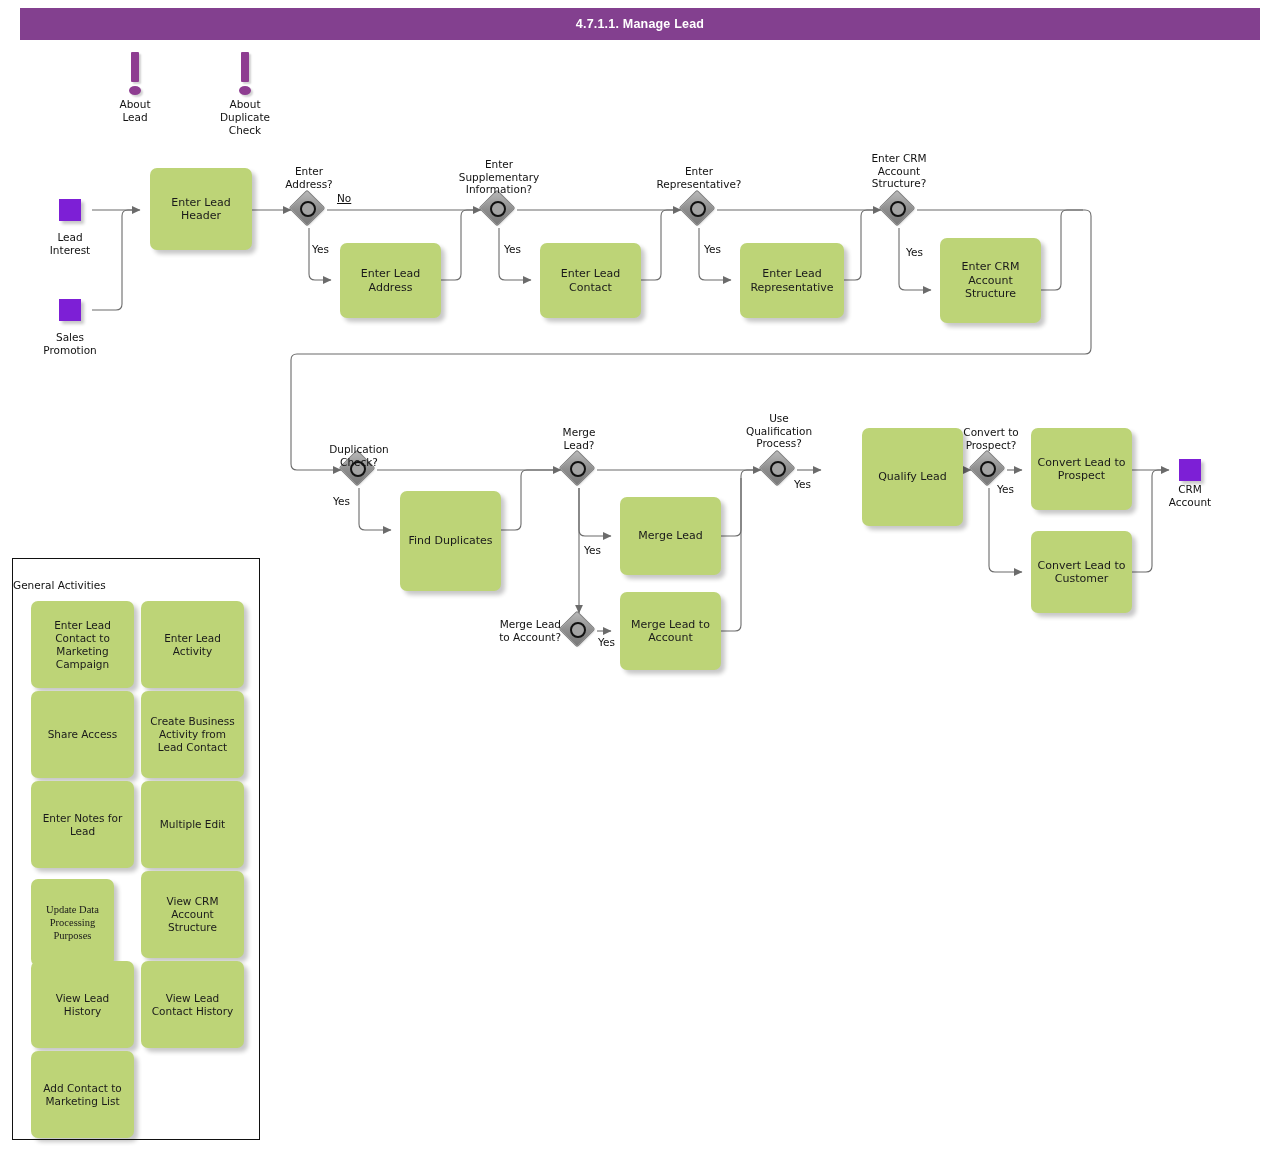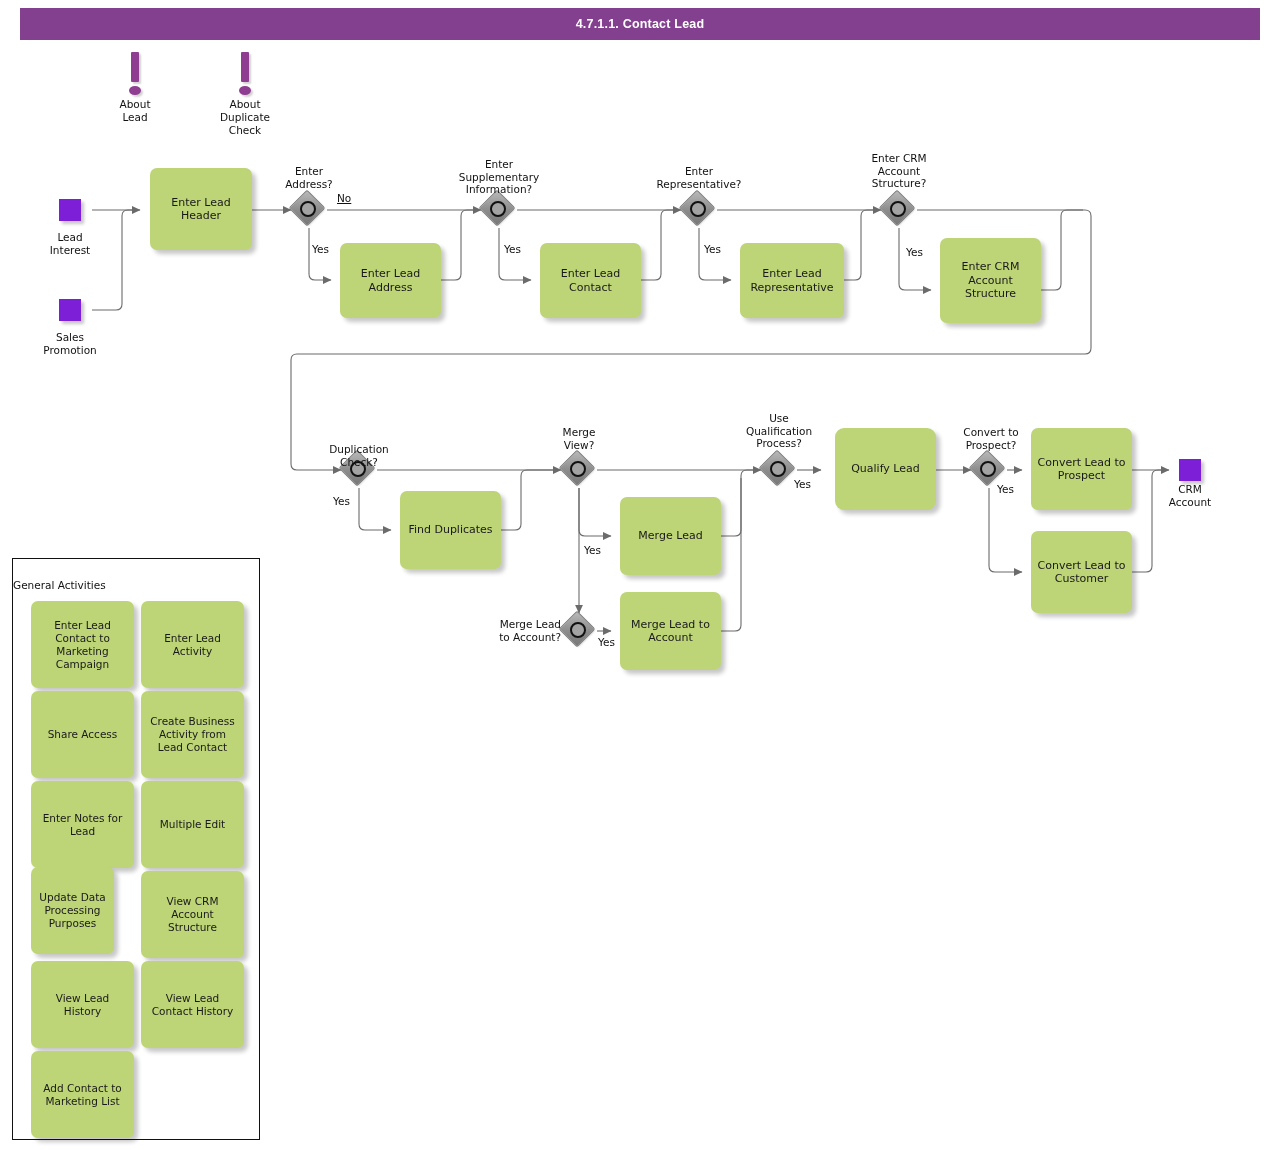--- a/index.html
+++ b/index.html
@@ -98,21 +98,21 @@
     color:#1a1a1a;font-size:10.5px;line-height:13px;
     display:flex;align-items:center;justify-content:center;
     text-align:center;padding:2px 3px;box-sizing:border-box;
   }
 </style>
 </head>
 <body>
 
 <div id="canvas">
 
-  <div class="titlebar">4.7.1.1. Contact Lead</div>
+  <div class="titlebar">4.7.1.1. Manage Lead</div>
 
   <svg id="wires" viewBox="0 0 1280 1150" xmlns="http://www.w3.org/2000/svg">
     <defs>
       <marker id="ah" markerWidth="9" markerHeight="9" refX="8" refY="4.5" orient="auto" markerUnits="userSpaceOnUse">
         <path d="M0,0.6 L8.5,4.5 L0,8.4 Z" fill="#6b6b6b"></path>
       </marker>
     </defs>
     <g fill="none" stroke="#6b6b6b" stroke-width="1.1">
 
       <path d="M92,210 H140" marker-end="url(#ah)"></path>
@@ -251,28 +251,28 @@
   <div class="gw-label" style="left: 849px; top: 152px; width: 100px; white-space: pre-line;">Enter CRM
 Account
 Structure?</div>
 
   <div class="flow-label" style="left:337px;top:192px;text-decoration:underline;">No</div>
   <div class="flow-label" style="left:312px;top:243px;">Yes</div>
   <div class="flow-label" style="left:504px;top:243px;">Yes</div>
   <div class="flow-label" style="left:704px;top:243px;">Yes</div>
   <div class="flow-label" style="left:906px;top:246px;">Yes</div>
 
-  <div class="task" style="left: 400px; top: 491px; width: 101px; height: 78px; white-space: pre-line;">Find Duplicates</div>
+  <div class="task" style="left: 400px; top: 491px; width: 101px; height: 100px; white-space: pre-line;">Find Duplicates</div>
 
   <div class="task" style="left: 620px; top: 497px; width: 101px; height: 78px; white-space: pre-line;">Merge Lead</div>
 
   <div class="task" style="left: 620px; top: 592px; width: 101px; height: 78px; white-space: pre-line;">Merge Lead to
 Account</div>
 
-  <div class="task" style="left: 835px; top: 428px; width: 101px; height: 82px; white-space: pre-line; border-radius: 9px;">Qualify Lead</div>
+  <div class="task" style="left: 862px; top: 428px; width: 101px; height: 98px; white-space: pre-line;">Qualify Lead</div>
 
   <div class="task" style="left: 1031px; top: 428px; width: 101px; height: 82px; white-space: pre-line;">Convert Lead to
 Prospect</div>
 
   <div class="task" style="left: 1031px; top: 531px; width: 101px; height: 82px; white-space: pre-line;">Convert Lead to
 Customer</div>
 
   <div class="gateway" style="left:342px;top:453px;">
     <div class="dshadow"></div>
     <div class="dbody"></div>
@@ -280,21 +280,21 @@
   </div>
   <div class="gw-label" style="left: 311px; top: 443px; width: 96px; white-space: pre-line;">Duplication
 Check?</div>
 
   <div class="gateway" style="left:562px;top:453px;">
     <div class="dshadow"></div>
     <div class="dbody"></div>
     <div class="ring"></div>
   </div>
   <div class="gw-label" style="left: 539px; top: 426px; width: 80px; white-space: pre-line;">Merge
-View?</div>
+Lead?</div>
 
   <div class="gateway" style="left:562px;top:614px;">
     <div class="dshadow"></div>
     <div class="dbody"></div>
     <div class="ring"></div>
   </div>
   <div class="gw-label" style="left: 477px; top: 618px; width: 84px; text-align: right; white-space: pre-line;">Merge Lead
 to Account?</div>
 
   <div class="gateway" style="left:762px;top:453px;">
@@ -332,21 +332,21 @@
 
     <div class="ga" style="left: 18px; top: 132px; width: 103px; height: 87px; white-space: pre-line;">Share Access</div>
     <div class="ga" style="left: 128px; top: 132px; width: 103px; height: 87px; white-space: pre-line;">Create Business
 Activity from
 Lead Contact</div>
 
     <div class="ga" style="left: 18px; top: 222px; width: 103px; height: 87px; white-space: pre-line;">Enter Notes for
 Lead</div>
     <div class="ga" style="left: 128px; top: 222px; width: 103px; height: 87px; white-space: pre-line;">Multiple Edit</div>
 
-    <div class="ga" style="left: 18px; top: 308px; width: 83px; height: 87px; white-space: pre-line;">Update Data
+    <div class="ga" style="left: 18px; top: 320px; width: 83px; height: 87px; white-space: pre-line; font-family: Liberation Serif, serif;">Update Data
 Processing
 Purposes</div>
     <div class="ga" style="left: 128px; top: 312px; width: 103px; height: 87px; white-space: pre-line;">View CRM
 Account
 Structure</div>
 
     <div class="ga" style="left: 18px; top: 402px; width: 103px; height: 87px; white-space: pre-line;">View Lead
 History</div>
     <div class="ga" style="left: 128px; top: 402px; width: 103px; height: 87px; white-space: pre-line;">View Lead
 Contact History</div>

